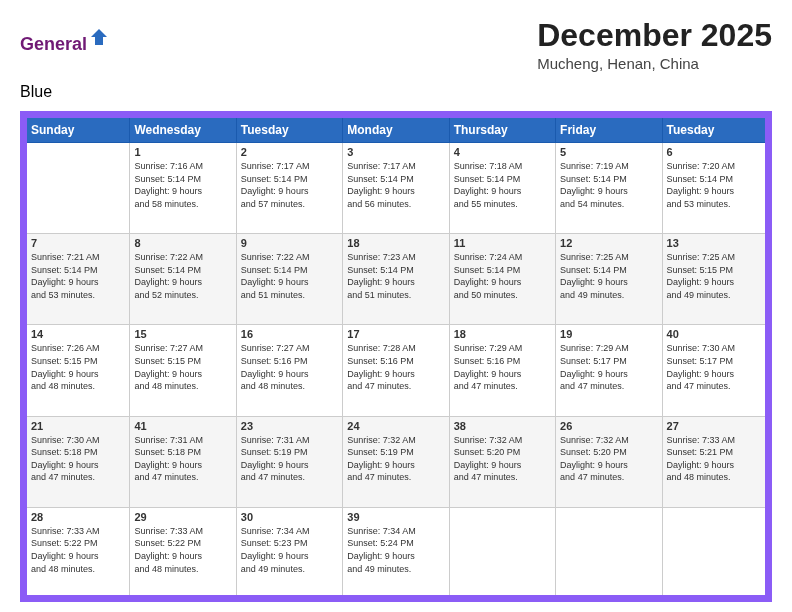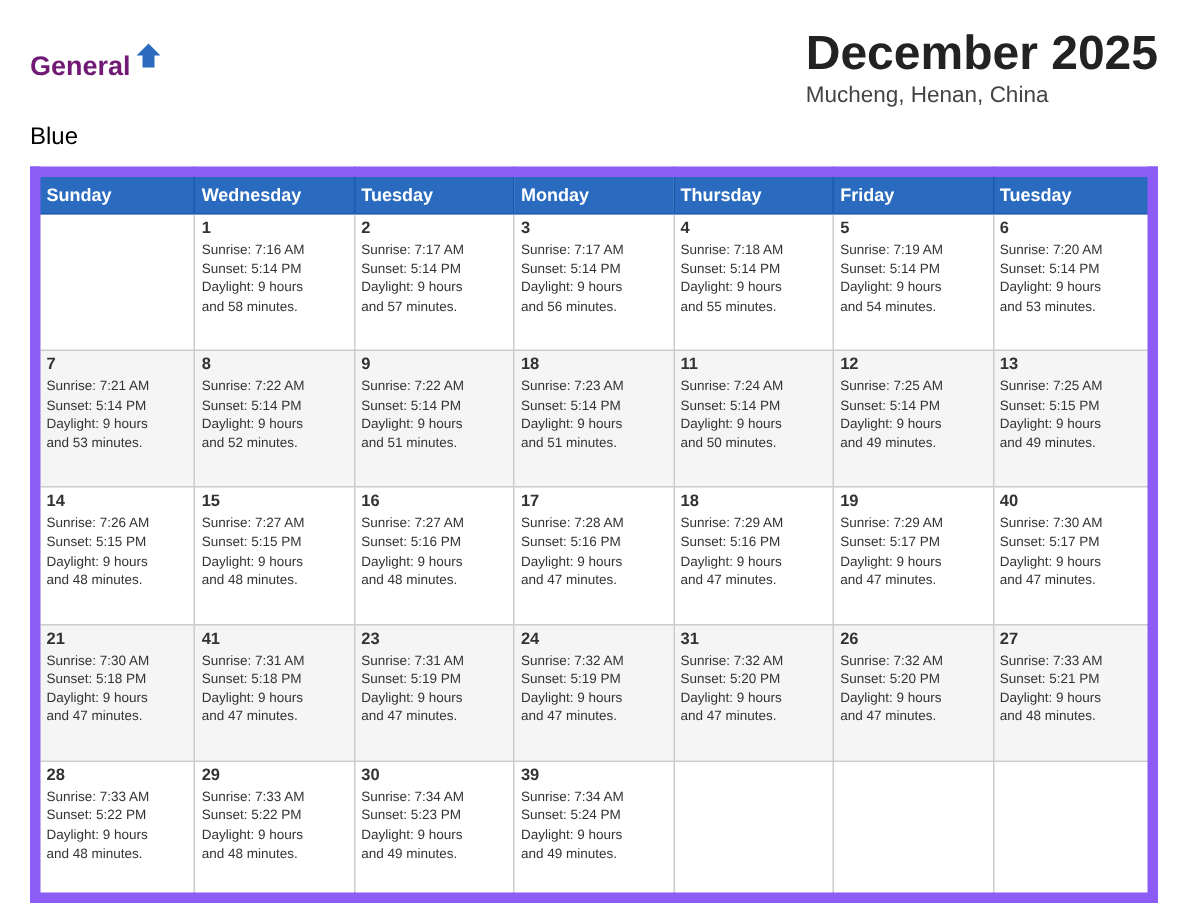--- a/index.html
+++ b/index.html
@@ -233,21 +233,21 @@
           </td>
           <td>
             <span class="day-num">23</span>
             <div class="day-info">Sunrise: 7:31 AM<br>Sunset: 5:19 PM<br>Daylight: 9 hours<br>and 47 minutes.</div>
           </td>
           <td>
             <span class="day-num">24</span>
             <div class="day-info">Sunrise: 7:32 AM<br>Sunset: 5:19 PM<br>Daylight: 9 hours<br>and 47 minutes.</div>
           </td>
           <td>
-            <span class="day-num">31</span>
+            <span class="day-num">38</span>
             <div class="day-info">Sunrise: 7:32 AM<br>Sunset: 5:20 PM<br>Daylight: 9 hours<br>and 47 minutes.</div>
           </td>
           <td>
             <span class="day-num">26</span>
             <div class="day-info">Sunrise: 7:32 AM<br>Sunset: 5:20 PM<br>Daylight: 9 hours<br>and 47 minutes.</div>
           </td>
           <td>
             <span class="day-num">27</span>
             <div class="day-info">Sunrise: 7:33 AM<br>Sunset: 5:21 PM<br>Daylight: 9 hours<br>and 48 minutes.</div>
           </td>

